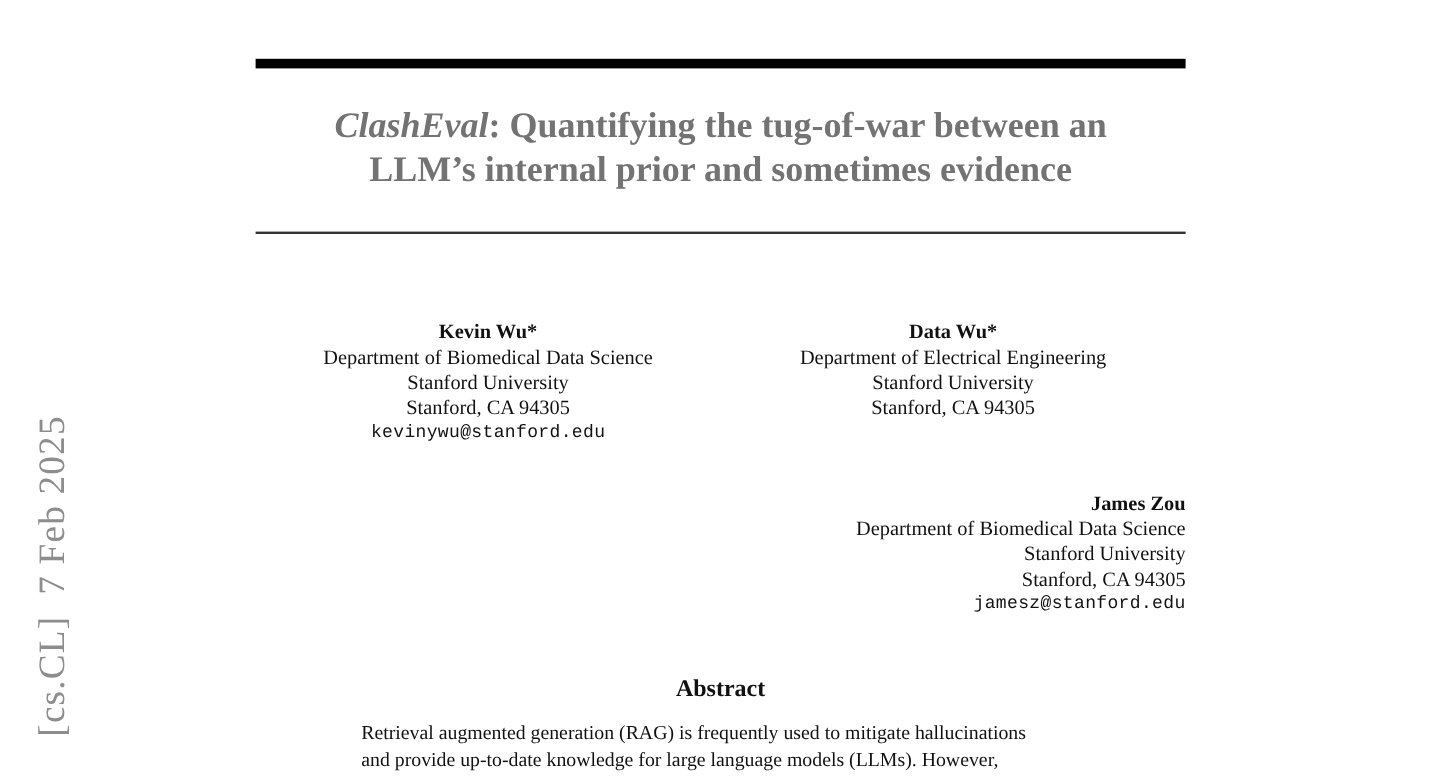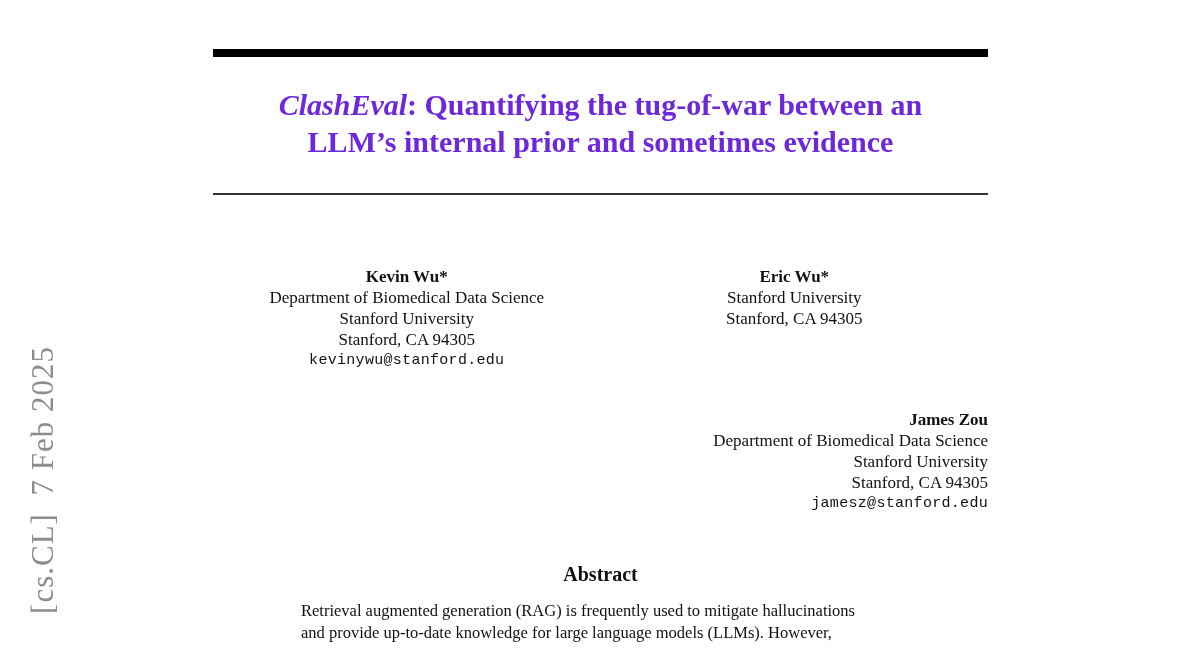--- a/index.html
+++ b/index.html
@@ -55,21 +55,21 @@
   .title {
     position: absolute;
     left: 213px;
     top: 86px;
     width: 775px;
     margin: 0;
     text-align: center;
     font-size: 30px;
     font-weight: bold;
     line-height: 37px;
-    color: #6d28d9;
+    color: #737373;
   }
   .title .t-line { display: block; }
   .title em { font-style: italic; }
 
   
   .authors-row {
     position: absolute;
     left: 213px;
     top: 246px;
     width: 775px;
@@ -144,21 +144,22 @@
 
     <div class="author">
       <div class="a-name">Kevin Wu*</div>
       <div class="a-line">Department of Biomedical Data Science</div>
       <div class="a-line">Stanford University</div>
       <div class="a-line">Stanford, CA 94305</div>
       <div class="a-email">kevinywu@stanford.edu</div>
     </div>
 
     <div class="author">
-      <div class="a-name">Eric Wu*</div>
+      <div class="a-name">Data Wu*</div>
+      <div class="a-line">Department of Electrical Engineering</div>
       <div class="a-line">Stanford University</div>
       <div class="a-line">Stanford, CA 94305</div>
     </div>
 
   </div>
 
   <div class="author author-james">
     <div class="a-name">James Zou</div>
     <div class="a-line">Department of Biomedical Data Science</div>
     <div class="a-line">Stanford University</div>

